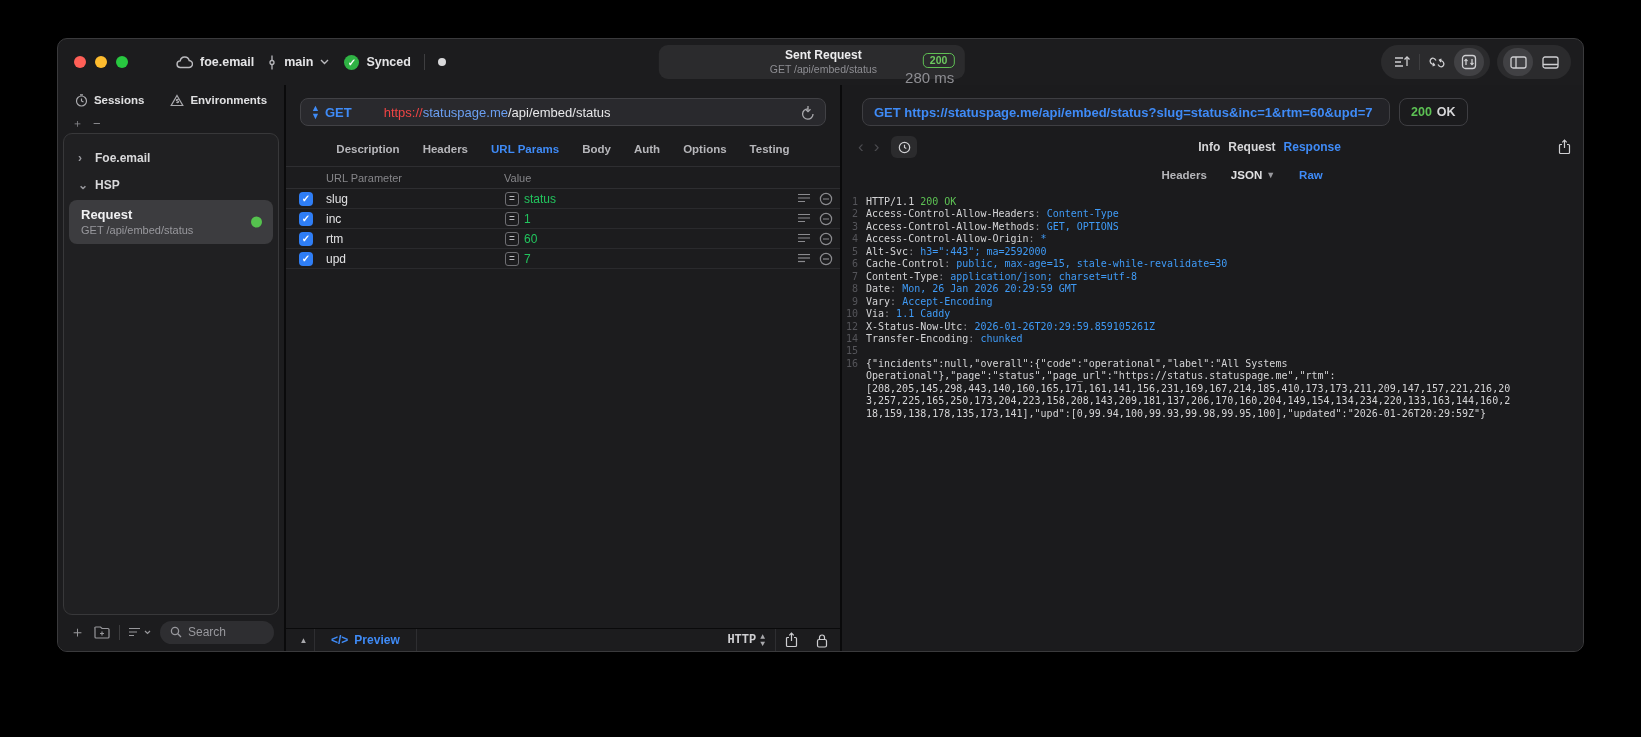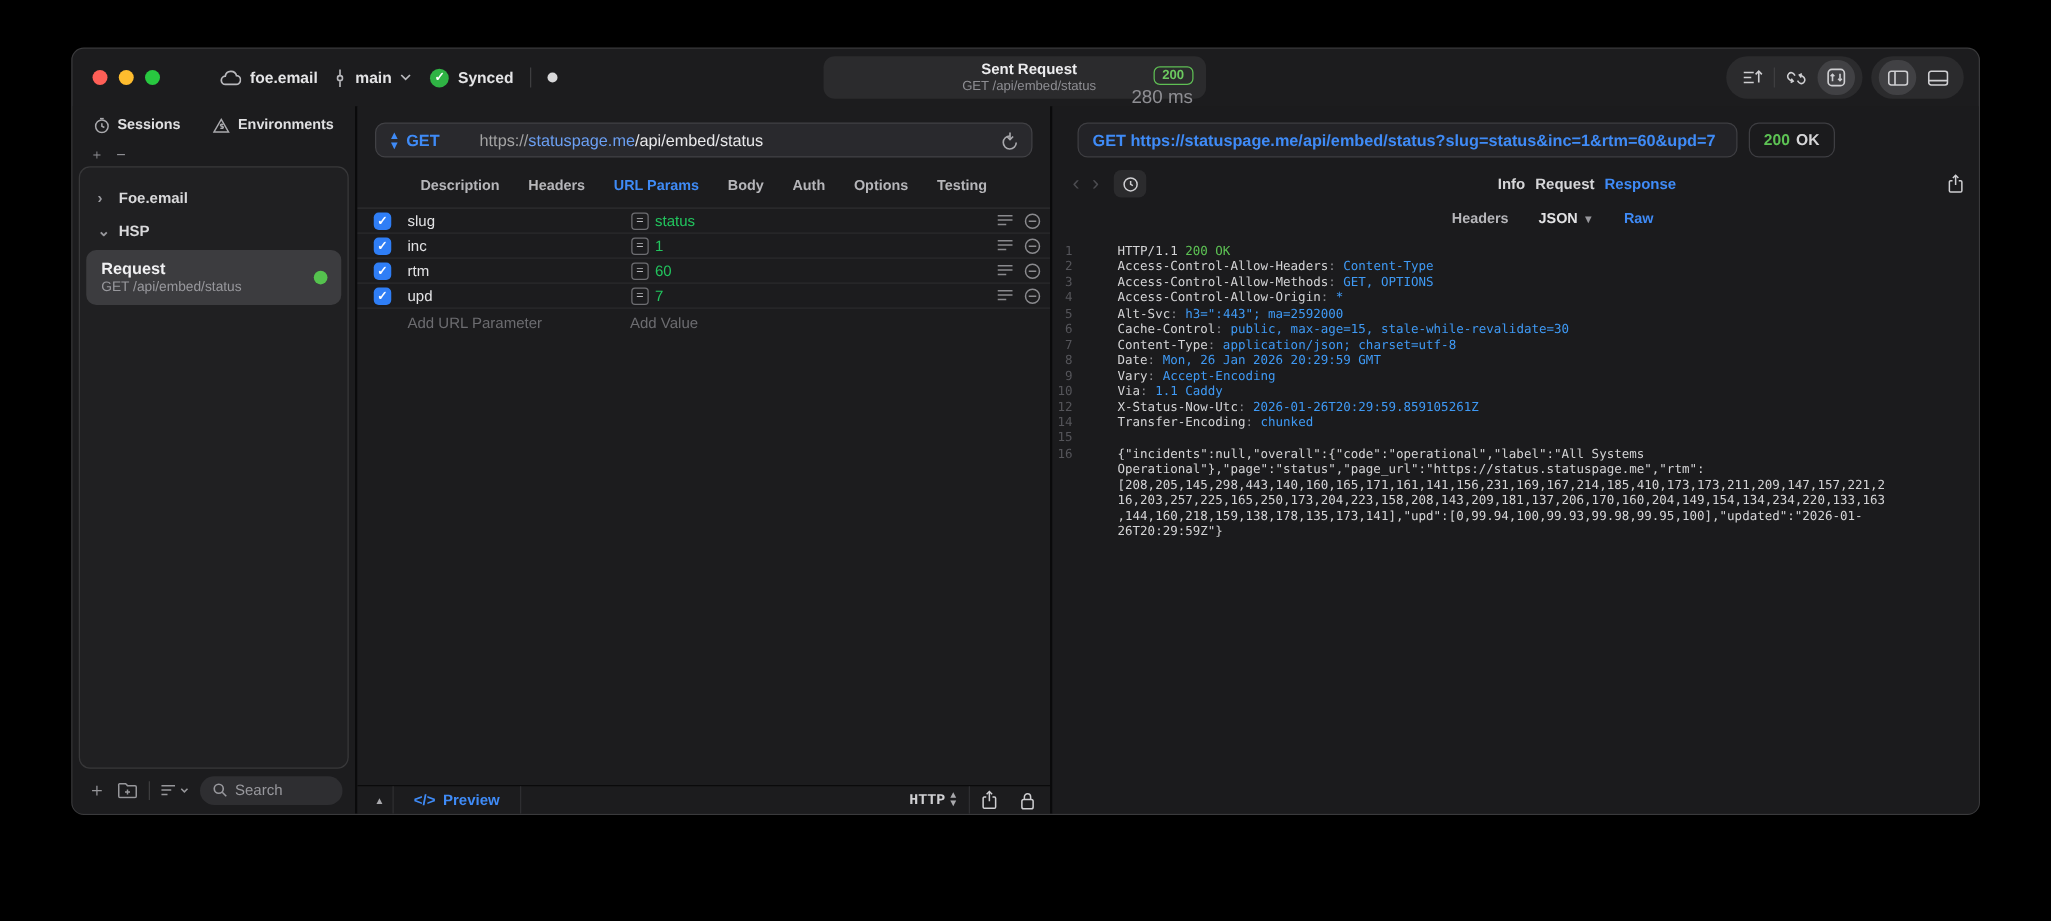--- a/index.html
+++ b/index.html
@@ -59,21 +59,21 @@
   .sb-bottom { height:36px; display:flex; align-items:center; gap:9px; padding:0 10px 2px 12px; color:#97979b; }
   .sb-bottom .bsep { width:1px; height:15px; background:#3c3c3e; }
   .searchpill { flex:1; height:23px; background:#2e2e31; border-radius:12px; display:flex; align-items:center; gap:6px; padding:0 10px; color:#98989d; font-size:12px; }
 
   
   .reqpane { width:554px; flex:0 0 554px; display:flex; flex-direction:column; background:#1c1c1e; }
   .urlbar-wrap { padding:13px 14px 6px 14px; }
   .urlbar { height:28px; background:#29292d; border:1px solid #414145; border-radius:8px; display:flex; align-items:center; padding:0 10px; font-size:13px; }
   .stepper { color:#3f8bf7; font-size:9px; line-height:8px; margin-right:5px; display:flex; flex-direction:column; }
   .m-get { color:#3f8bf7; font-weight:700; margin-right:8px; }
-  .u-scheme { color:#a3a3a3;padding-left:24px; } .u-host { color:#6b9ff2; } .u-path { color:#e8e8ea; }
+  .u-scheme { color:#ef4444;padding-left:24px; } .u-host { color:#6b9ff2; } .u-path { color:#e8e8ea; }
   .u-refresh { margin-left:auto; color:#a9a9ad; }
   .rtabs { height:34px; display:flex; align-items:center; justify-content:center; gap:23px; font-size:11.5px; font-weight:600; color:#b6b6ba; }
   .rtabs .active { color:#3f8bf7; }
   .hline { height:1px; background:#2e2e31; }
   .ptable { font-size:12px; }
   .phead { display:flex; height:22px; align-items:center; color:#86868a; font-size:11px; border-bottom:1px solid #2e2e31; }
   .phead .h1 { padding-left:40px; width:218px; }
   .prow { display:flex; align-items:center; height:20px; border-bottom:1px solid #2a2a2d; }
   .pcheck { width:14px; height:14px; margin-left:13px; background:#2f7ef6; border-radius:4px; color:#fff; font-size:10px; font-weight:700; display:flex; align-items:center; justify-content:center; }
   .pname { color:#e2e2e4; padding-left:13px; width:192px; }
@@ -105,21 +105,21 @@
   .res-tabs { position:absolute; left:50%; transform:translateX(-10%); display:flex; gap:8px; font-size:12px; font-weight:600; color:#d6d6d8; }
   .res-tabs .active { color:#3f8bf7; }
   .res-share { margin-left:auto; color:#cfcfd2; }
   .res-subtabs { height:26px; display:flex; align-items:center; justify-content:center; gap:24px; font-size:11.5px; font-weight:600; color:#b6b6ba; transform:translateX(4%); }
   .res-subtabs .active { color:#3f8bf7; }
   .res-subtabs .jsonsel { color:#e2e2e4; display:flex; align-items:center; gap:4px; }
   .res-subtabs .jchev { color:#98989d; font-size:9px; }
   .codearea { flex:1; overflow:hidden; padding:8px 70px 0 2px; font-family:"DejaVu Sans Mono", monospace; font-size:10px; line-height:12.45px; }
   .cline { display:flex; }
   .lnum { flex:0 0 14px; text-align:right; color:#55555a; margin-right:8px; user-select:none; }
-  .ctext { white-space:pre-wrap; overflow-wrap:anywhere; min-height:12.45px; flex:1;margin-left:28px; }
+  .ctext { white-space:pre-wrap; overflow-wrap:anywhere; min-height:12.45px; flex:1; }
   .c-w { color:#d4d4d6; } .c-b { color:#3f9af5; } .c-g { color:#5dc254; } .c-d { color:#8a8a8e; }
 </style>
 </head>
 <body>
 
 <div class="window">
 
   <div class="titlebar">
     <div class="tl">
       <span class="tl-red"></span>
@@ -310,20 +310,24 @@
         <span>Description</span>
         <span>Headers</span>
         <span class="active">URL Params</span>
         <span>Body</span>
         <span>Auth</span>
         <span>Options</span>
         <span>Testing</span>
       </div>
       <div class="hline"></div>
       <div class="ptable">
+        <div class="phead">
+          <span class="h1">URL Parameter</span>
+          <span class="h2">Value</span>
+        </div>
         <div id="param-rows">
             <div class="prow">
               <span class="pcheck">✓</span>
               <span class="pname">slug</span>
               <span class="peq">=</span>
               <span class="pval">status</span>
               <span class="plines">
                 <svg width="13" height="11" viewBox="0 0 13 11" fill="none" stroke="currentColor" stroke-width="1.2">
                   <line x1="0" y1="1.5" x2="12" y2="1.5"></line>
                   <line x1="0" y1="5" x2="12" y2="5"></line>
@@ -388,24 +392,20 @@
                 </svg>
               </span>
               <span class="pminus">
                 <svg width="14" height="14" viewBox="0 0 14 14" fill="none" stroke="currentColor" stroke-width="1.2">
                   <circle cx="7" cy="7" r="5.6"></circle>
                   <line x1="4" y1="7" x2="10" y2="7"></line>
                 </svg>
               </span>
             </div>
           </div>
-        <div class="paddrow">
-          <span class="a1">Add URL Parameter</span>
-          <span>Add Value</span>
-        </div>
       </div>
       <div class="rp-spacer"></div>
       <div class="reqfoot">
         <span class="foot-upbtn">▲</span>
         <span class="foot-prev">
           <span>&lt;/&gt;</span>
           <span>Preview</span>
         </span>
         <div class="foot-right">
           <span class="foot-http">

